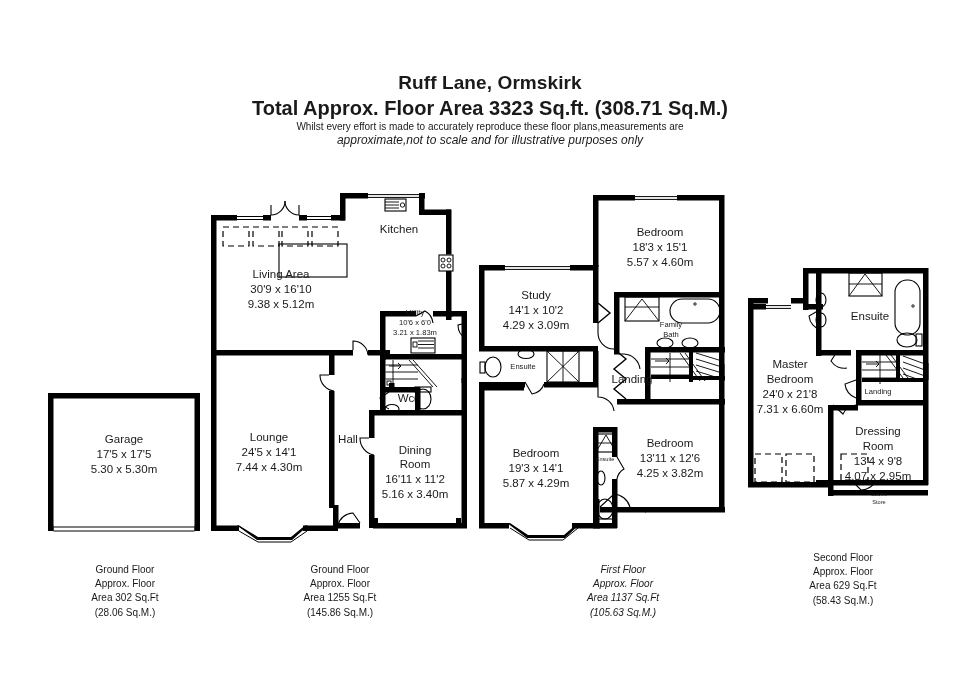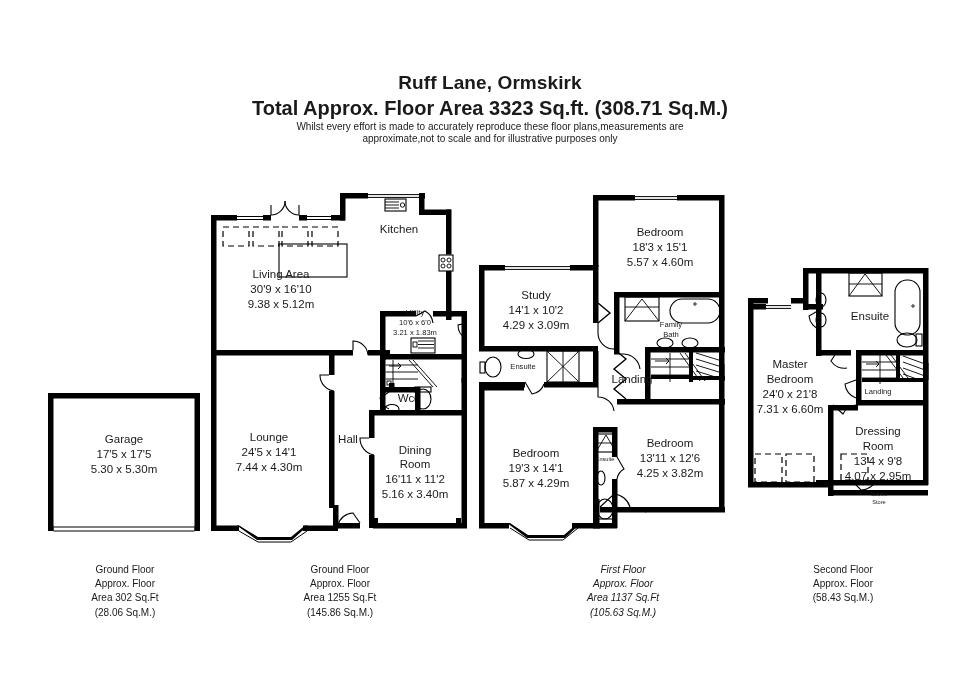--- a/index.html
+++ b/index.html
@@ -32,21 +32,21 @@
     font-size: 19px;
     font-weight: bold;
     letter-spacing: .1px;
   }
   #subtitle {
     top: 97px;
     font-size: 20px;
     font-weight: bold;
   }
   #disclaimer1 { top: 121px; font-size: 10px; }
-  #disclaimer2 { top: 133px; font-size: 10px; }
+  #disclaimer2 { top: 133px; font-size: 12px; font-style: italic; }
 
   svg { display: block; }
 
   .plan-caption {
     position: absolute;
     text-align: center;
     font-size: 10px;
     line-height: 14.2px;
     width: 220px;
   }
@@ -592,19 +592,20 @@
 
     <text class="room-label" x="135" y="177">Dressing</text>
     <text class="room-label" x="135" y="192">Room</text>
     <text class="room-label" x="135" y="207">13'4 x 9'8</text>
     <text class="room-label" x="135" y="222">4.07 x 2.95m</text>
 
     <text class="room-label tiny" x="136" y="238">Eaves</text>
     <text class="room-label tiny" x="136" y="246">Store</text>
   </svg>
 
-  <div class="plan-caption" style="left:733px;top:563px;">
+  <div class="plan-caption" style="left:733px;top:551px;">
     <div>Second Floor</div>
     <div>Approx. Floor</div>
+    <div>Area 629 Sq.Ft</div>
     <div>(58.43 Sq.M.)</div>
   </div>
 
 </div>
 
 </body></html>

